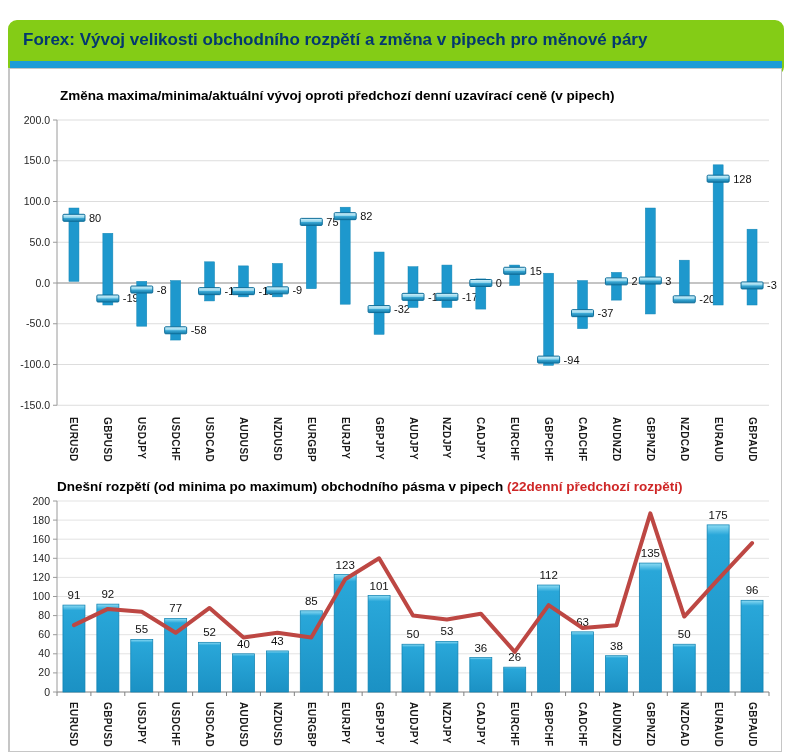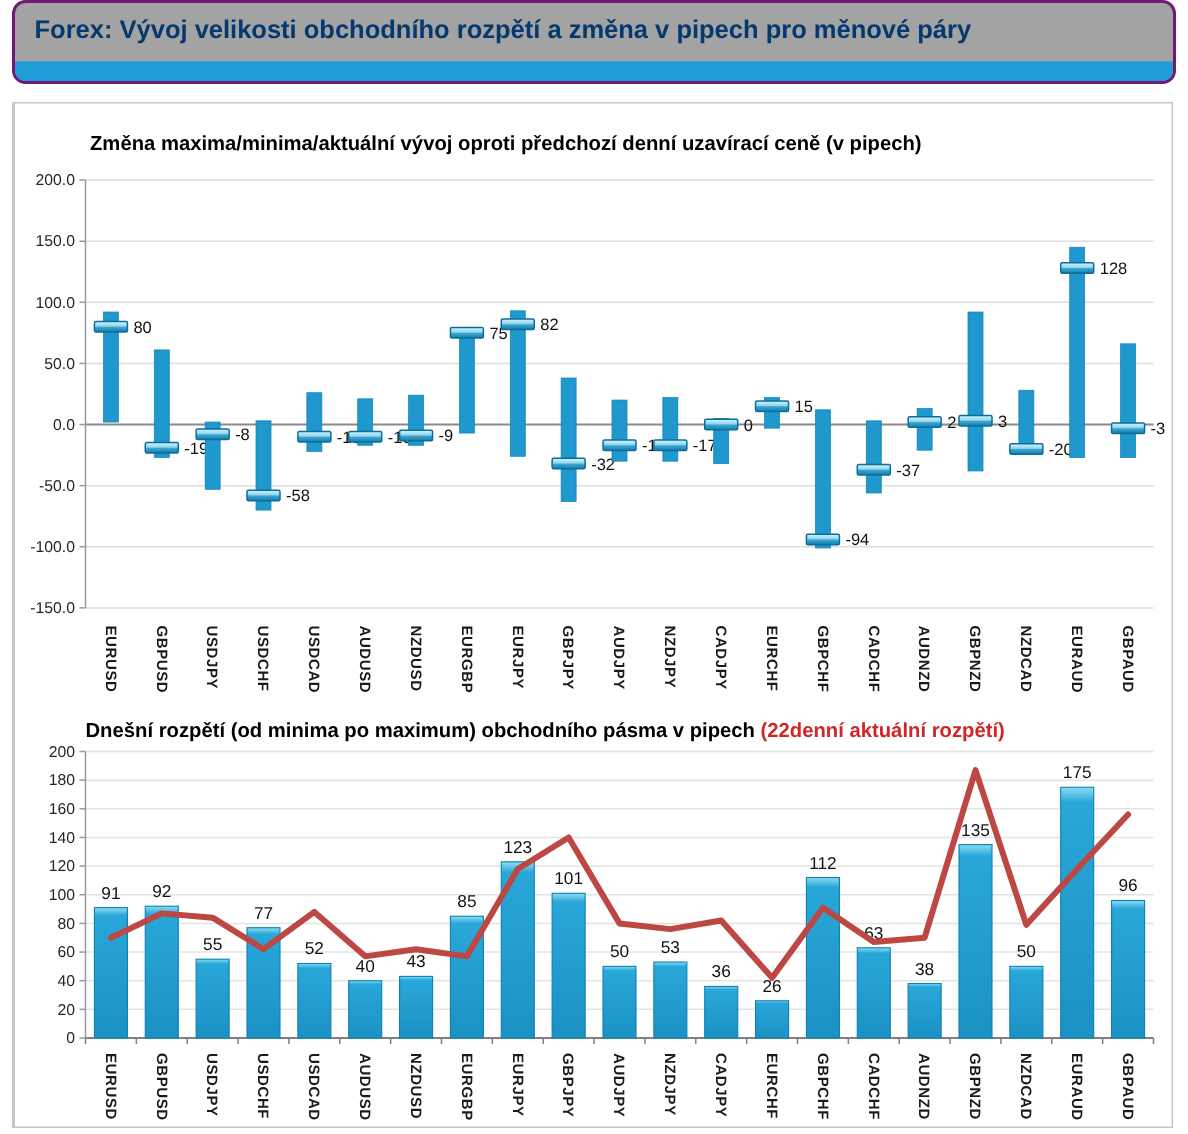--- a/index.html
+++ b/index.html
@@ -1,18 +1,18 @@
 <!DOCTYPE html>
 <html><head>
 <meta charset="utf-8">
 <style>
   html,body{margin:0;padding:0;background:#ffffff;}
   body{width:792px;height:756px;position:relative;font-family:"Liberation Sans",sans-serif;overflow:hidden;}
-  .header-box{position:absolute;left:8px;top:0;width:772px;height:52px;border:2px solid #701a75;
-    border-radius:9px;background:#a3a3a3;overflow:hidden;}
+  .header-box{position:absolute;left:8px;top:20px;width:772px;height:52px;border:2px solid #84cc16;
+    border-radius:9px;background:#84cc16;overflow:hidden;}
   .header-title{padding:8px 0 0 13px;font-size:17px;font-weight:bold;color:#04386f;white-space:nowrap;}
   .header-strip{position:absolute;left:0;right:0;bottom:0;height:13px;background:#1d9cd7;}
   .content-panel{position:absolute;left:8px;top:68px;width:774px;height:684px;background:#ffffff;
     border:1px solid #c6c6c6;border-left-width:2px;box-sizing:border-box;}
   .chart-title{position:absolute;font-size:13.5px;font-weight:bold;color:#000;white-space:nowrap;}
   #chart1-title{left:60px;top:88px;}
   #chart2-title{left:57px;top:479px;}
   #chart2-title .red{color:#cf2727;}
   svg{position:absolute;left:0;}
   #chart1{top:95px;}
@@ -144,21 +144,21 @@
     <rect x="713.1428571428571" y="69.825" width="10" height="140.18" fill="#1e98cd" stroke="#1285b5" stroke-width="0.5"></rect>
     <rect x="707.1428571428571" y="80.18" width="22" height="7" rx="1" fill="url(#mGrad)" stroke="#0d6d99" stroke-width="1"></rect>
     <text x="733.1428571428571" y="87.68" font-size="11" fill="#111">128</text>
     <text x="714.6428571428571" y="322" font-size="10" font-weight="700" letter-spacing="0.4" fill="#1a1a1a" transform="rotate(90 714.6428571428571 322)">EURAUD</text>
     <rect x="747.047619047619" y="134.21" width="10" height="75.79499999999999" fill="#1e98cd" stroke="#1285b5" stroke-width="0.5"></rect>
     <rect x="741.047619047619" y="186.945" width="22" height="7" rx="1" fill="url(#mGrad)" stroke="#0d6d99" stroke-width="1"></rect>
     <text x="767.047619047619" y="194.445" font-size="11" fill="#111">-3</text>
     <text x="748.547619047619" y="322" font-size="10" font-weight="700" letter-spacing="0.4" fill="#1a1a1a" transform="rotate(90 748.547619047619 322)">GBPAUD</text>
   </svg>
 
-<div class="chart-title" id="chart2-title"><span>Dnešní rozpětí (od minima po maximum) obchodního pásma v pipech </span><span class="red">(22denní aktuální rozpětí)</span></div>
+<div class="chart-title" id="chart2-title"><span>Dnešní rozpětí (od minima po maximum) obchodního pásma v pipech </span><span class="red">(22denní předchozí rozpětí)</span></div>
 
 <svg id="chart2" width="792" height="261">
     <defs>
       <linearGradient id="bGrad" x1="0" y1="0" x2="0" y2="1">
         <stop offset="0%" stop-color="#8edcf4"></stop>
         <stop offset="6%" stop-color="#29a7d9"></stop>
         <stop offset="100%" stop-color="#1b91c4"></stop>
       </linearGradient>
     </defs>
     <line x1="57" y1="197" x2="769" y2="197" stroke="#808080" stroke-width="1.2"></line>

